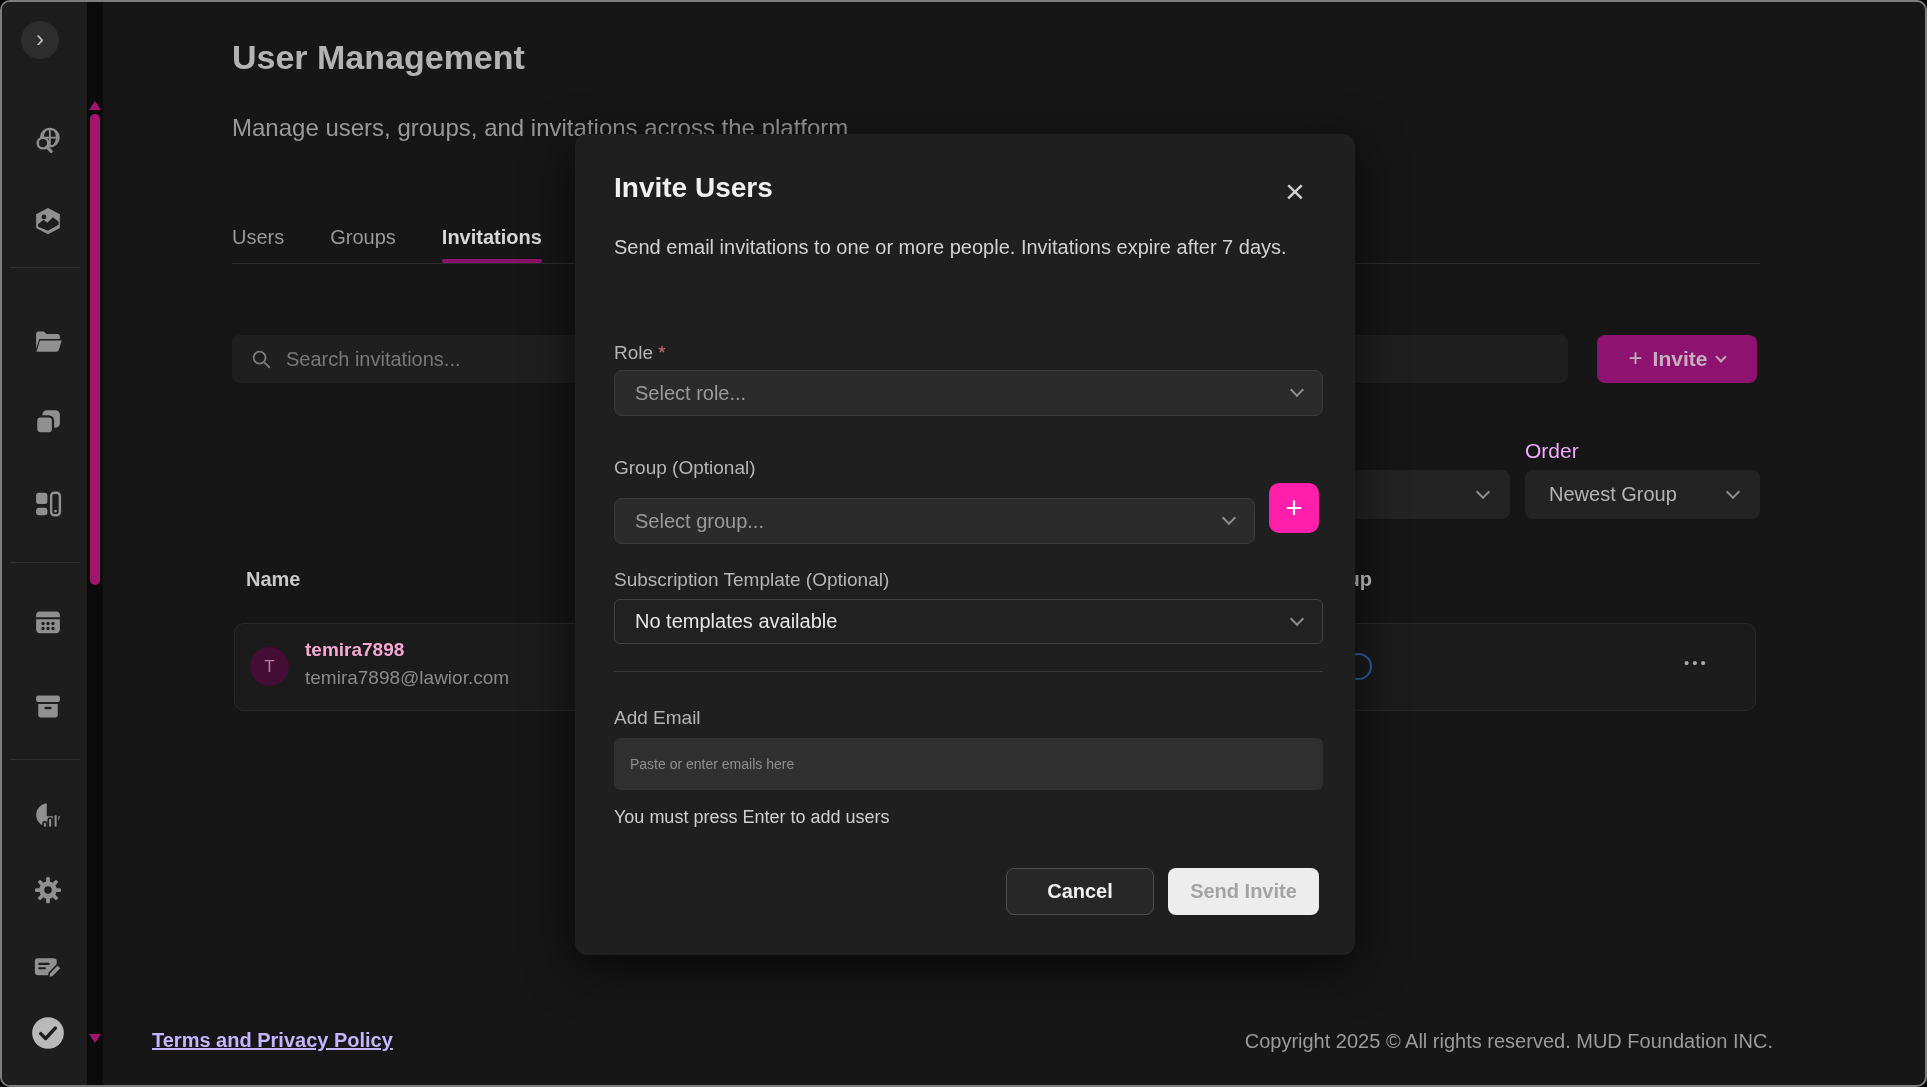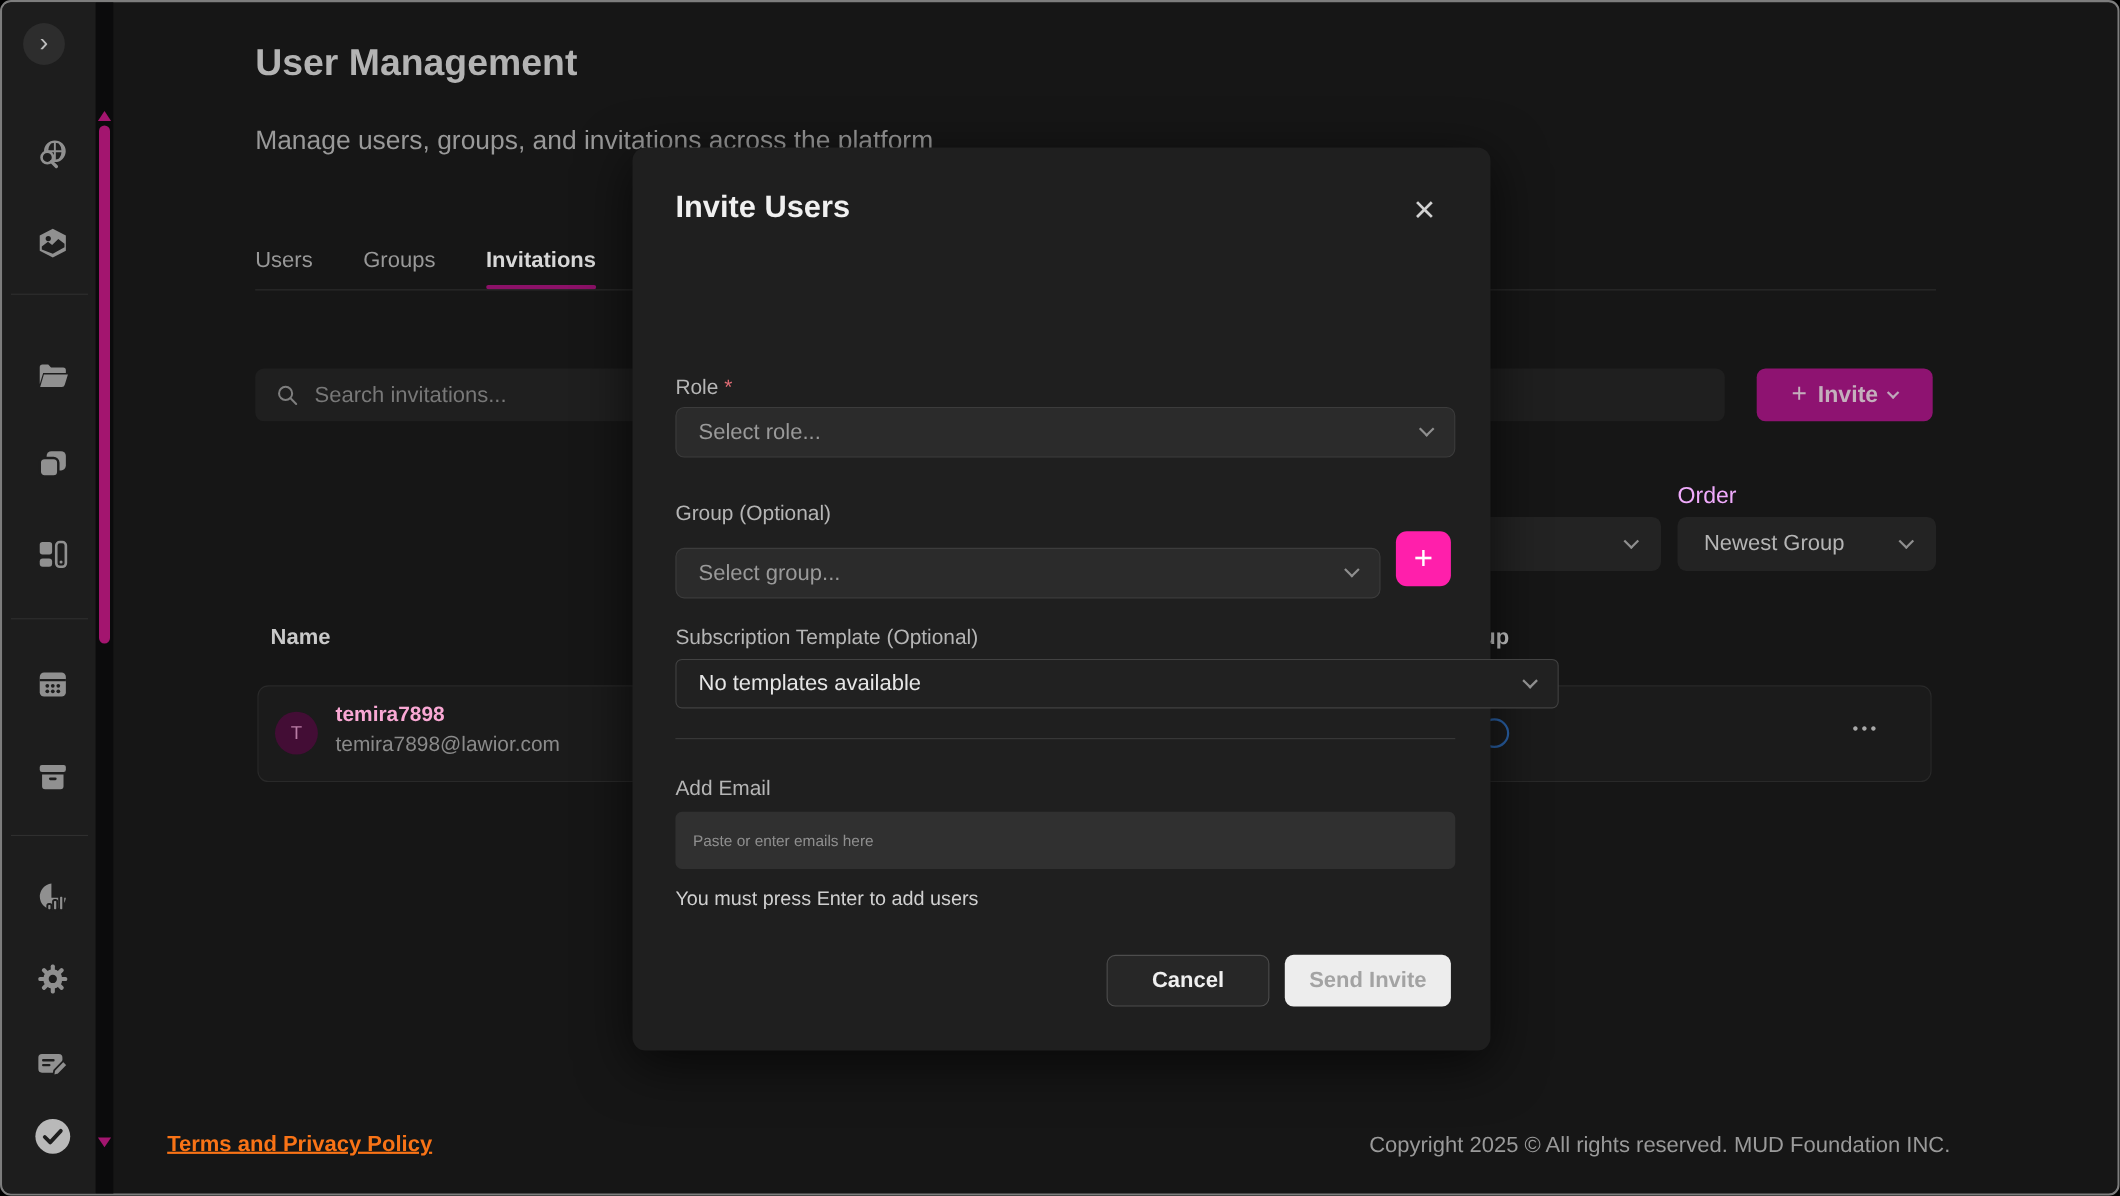--- a/index.html
+++ b/index.html
@@ -78,21 +78,21 @@
   #avatar { left:248px; top:645px; width:39px; height:39px; border-radius:50%;
             background:#430d35; color:#b87ca4; font-size:17px; display:flex;
             align-items:center; justify-content:center; }
   #rowName { left:303px; top:637px; font-size:19px; font-weight:bold; color:#f9a8d4; }
   #rowEmail { left:303px; top:665px; font-size:19px; color:#8a8a8a; }
   #groupRing { left:1343px; top:651px; width:27px; height:27px; border-radius:50%;
                border:2px solid #2a62a8; }
   #rowDots { left:1682px; top:652px; font-size:15px; letter-spacing:3px; color:#a8a8a8; cursor:pointer; }
 
   
-  #footLink { left:150px; top:1027px; font-size:20px; font-weight:bold; color:#f97316;
+  #footLink { left:150px; top:1027px; font-size:20px; font-weight:bold; color:#c4b5fd;
               text-decoration:underline; cursor:pointer; }
   #footCopy { right:152px; top:1028px; font-size:20px; color:#9a9a9a; }
 
   
   #modal { left:573px; top:132px; width:780px; height:821px; background:#1f1f1f;
            border-radius:12px; box-shadow:0 12px 48px rgba(0,0,0,.65); z-index:10; }
   #modal .abs { position:absolute; }
   #mTitle { left:39px; top:38px; font-size:28px; font-weight:bold; color:#f0f0f0; }
   #mClose { left:702px; top:39px; width:36px; height:36px; display:flex; align-items:center;
             justify-content:center; font-size:34px; font-weight:300; color:#d2d2d2; cursor:pointer; }
@@ -103,21 +103,21 @@
   .msel { background:#2b2b2b; border:1px solid #3c3c3c; border-radius:8px;
           display:flex; align-items:center; padding:0 20px; font-size:20px; color:#9a9a9a; }
   .msel .chev { position:absolute; right:20px; top:calc(50% - 8px); }
   #roleSelect { left:39px; top:236px; width:709px; height:46px; }
   #fGroupLabel { left:39px; top:323px; }
   #groupSelect { left:39px; top:364px; width:641px; height:46px; }
   #plusBtn { left:694px; top:349px; width:50px; height:50px; background:#ff1fab; border-radius:10px;
              display:flex; align-items:center; justify-content:center; color:#fff;
              font-size:30px; font-weight:300; cursor:pointer; }
   #fTplLabel { left:39px; top:435px; }
-  #tplSelect { left:39px; top:465px; width:803px; height:45px; background:#212121;
+  #tplSelect { left:39px; top:465px; width:709px; height:45px; background:#212121;
                border-color:#424242; color:#e6e6e6; border-radius:6px;padding-left:20px; }
   #mDivider { left:39px; top:537px; width:709px; height:1px; background:#3a3a3a; }
   #fEmailLabel { left:39px; top:573px; }
   #emailInput { left:39px; top:604px; width:709px; height:52px; background:#303030;
                 border:none; border-radius:6px; outline:none; padding:0 16px;
                 font-family:inherit; font-size:14px; color:#cfcfcf; }
   #emailInput::placeholder { color:#8f8f8f; }
   #mHelper { left:39px; top:673px; font-size:18px; color:#d0d0d0; }
   .mbtn { height:47px; border-radius:8px; display:flex; align-items:center; justify-content:center;
           font-size:20px; font-weight:bold; cursor:pointer; }
@@ -292,20 +292,21 @@
   <div id="rowDots" class="abs">•••</div>
 
   <a id="footLink" class="abs">Terms and Privacy Policy</a>
   <div id="footCopy" class="abs">Copyright 2025 © All rights reserved. MUD Foundation INC.</div>
 
   <div id="modal" class="abs">
     <div id="mTitle" class="abs">Invite Users</div>
     <div id="mClose" class="abs">
       <span>×</span>
     </div>
+    <div id="mDesc" class="abs">Send email invitations to one or more people. Invitations expire after 7 days.</div>
 
     <div id="fRoleLabel" class="abs flabel">
       <span>Role</span>
       <span class="req">*</span>
     </div>
     <div id="roleSelect" class="abs msel">
       <span>Select role...</span>
       <span class="chev"></span>
     </div>
 

